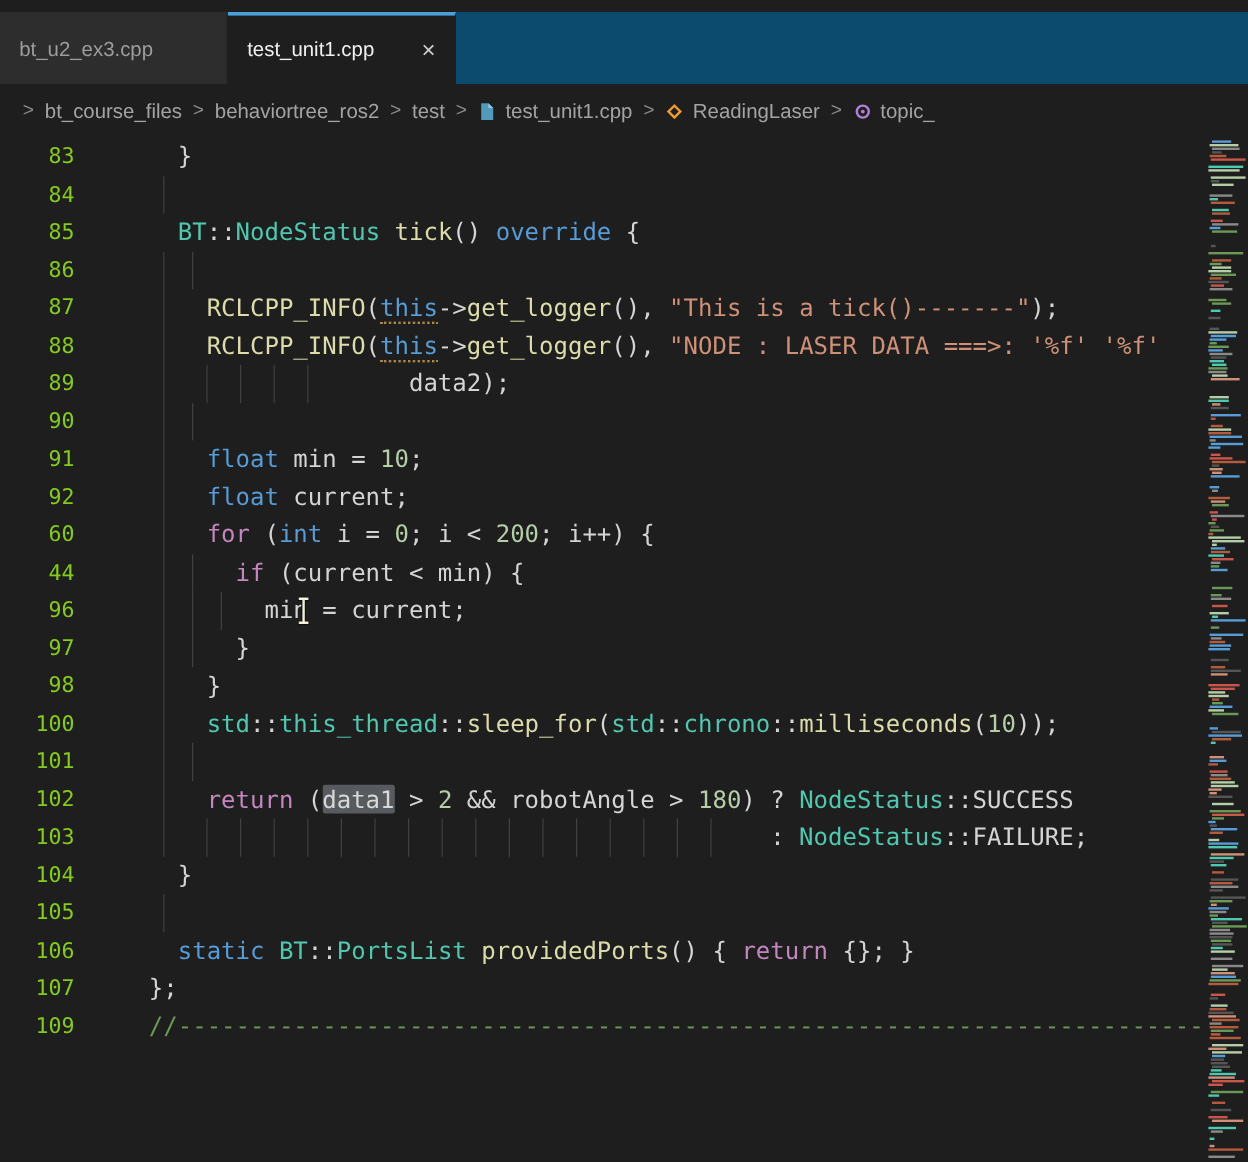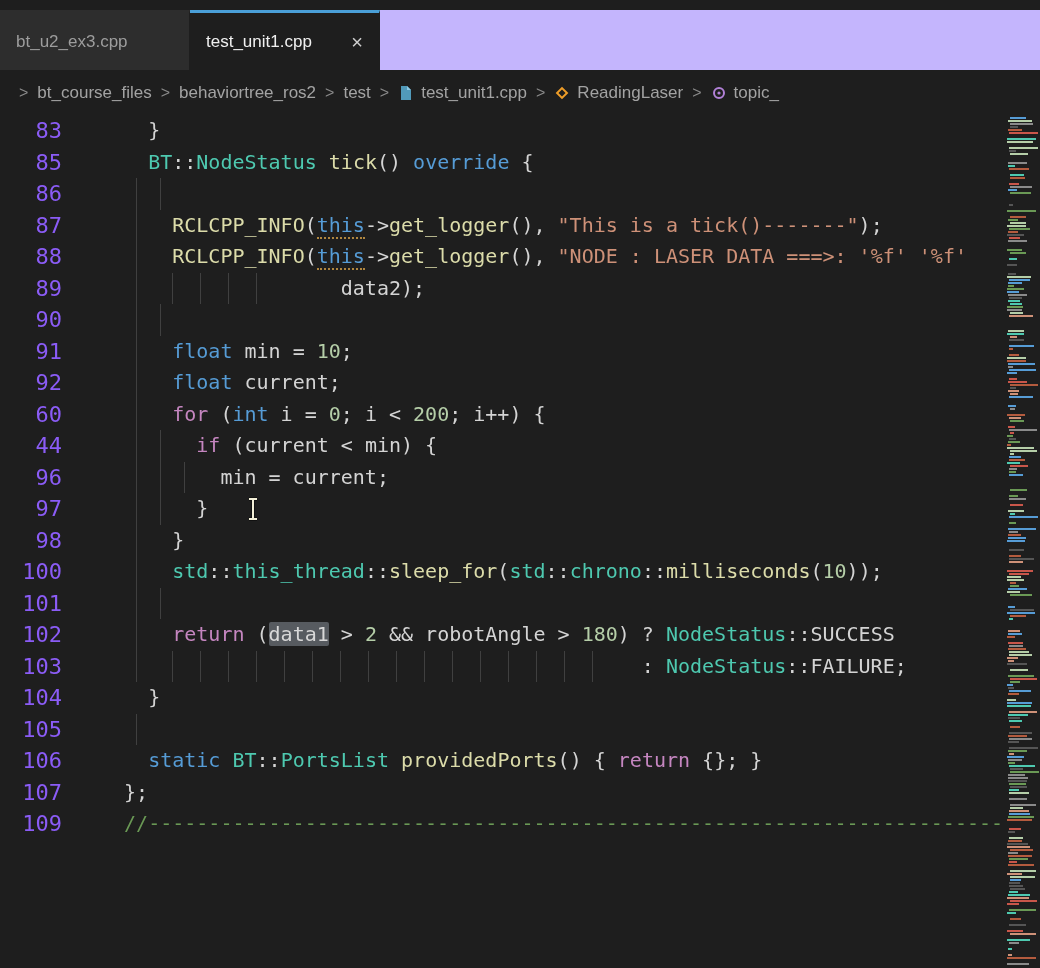--- a/index.html
+++ b/index.html
@@ -1,42 +1,42 @@
 <!DOCTYPE html>
 <html><head>
 <meta charset="utf-8">
 <style>
   * { margin:0; padding:0; box-sizing:border-box; }
   html,body { width:1040px; height:968px; overflow:hidden; }
   body { background:#1e1e1e; font-family:"DejaVu Sans Mono", monospace; position:relative; }
 
   
   .titlebar { height:10px; background:#1e1e1e; }
-  .tabbar { height:60px; background:#c4b5fd; display:flex; align-items:stretch; }
+  .tabbar { height:60px; background:#0c4a6e; display:flex; align-items:stretch; }
   .tab { min-width:190px; display:flex; align-items:center; gap:14px;
          padding:0 16px; font-family:"Liberation Sans", sans-serif; font-size:17px;
          color:#9d9d9d; background:#2d2d2d; border-right:1px solid #1e1e1e;
          border-top:3px solid transparent; cursor:pointer; }
   .tab.active { background:#1e1e1e; color:#f0f0f0; border-top:3px solid #4a9fd8; }
   .tab .close { font-size:20px; color:#cfcfcf; margin-left:auto; line-height:1; }
 
   
   .breadcrumb { height:45px; background:#1e1e1e; display:flex; align-items:center;
                 padding-left:10px; white-space:nowrap; overflow:hidden;
                 font-family:"Liberation Sans", sans-serif; font-size:17px; color:#a3a3a3; }
   .crumb { display:inline-flex; align-items:center; gap:7px; cursor:pointer; }
   .sep { color:#8a8a8a; margin:0 9px; font-size:16px; }
   .ci { display:inline-flex; align-items:center; }
 
   
   .editor { display:flex; height:853px; background:#1e1e1e; }
   .codecol { width:1006px; overflow:hidden; }
   .line { height:31.5px; line-height:31.5px; position:relative; white-space:nowrap; font-size:20px; color:#d4d4d4; }
   .lnum { display:inline-block; width:62px; margin-right:50px; text-align:right;
-          color:#8b5cf6; font-size:22px; vertical-align:top; }
+          color:#84cc16; font-size:18px; vertical-align:top; }
   .ltext { display:inline-block; white-space:pre; vertical-align:top; }
   .guide { position:absolute; top:0; bottom:0; width:1px; background:#404040; }
 
   .tk-p { color:#d4d4d4; }
   .tk-k { color:#c586c0; }
   .tk-t { color:#569cd6; }
   .tk-c { color:#4ec9b0; }
   .tk-f { color:#dcdcaa; }
   .tk-s { color:#ce9178; }
   .tk-n { color:#b5cea8; }
@@ -114,20 +114,24 @@
     </span>
     <span>topic_</span>
   </span>
   </div>
 <div class="editor">
   <div class="codecol">
       <div class="line">
     <span class="lnum">83</span>
     <span class="ltext"><span class="tk-p">  }</span></span>
   </div>
+      <div class="line">
+    <span class="lnum">84</span>
+    <span class="ltext"></span>
+  <i class="guide" style="left: 136px;"></i></div>
       <div class="line">
     <span class="lnum">85</span>
     <span class="ltext"><span class="tk-p">  </span><span class="tk-c">BT</span><span class="tk-p">::</span><span class="tk-c">NodeStatus</span><span class="tk-p"> </span><span class="tk-f">tick</span><span class="tk-p">() </span><span class="tk-t">override</span><span class="tk-p"> {</span></span>
   </div>
       <div class="line">
     <span class="lnum">86</span>
     <span class="ltext"></span>
   <i class="guide" style="left: 136px;"></i><i class="guide" style="left: 160px;"></i></div>
       <div class="line">
     <span class="lnum">87</span>

